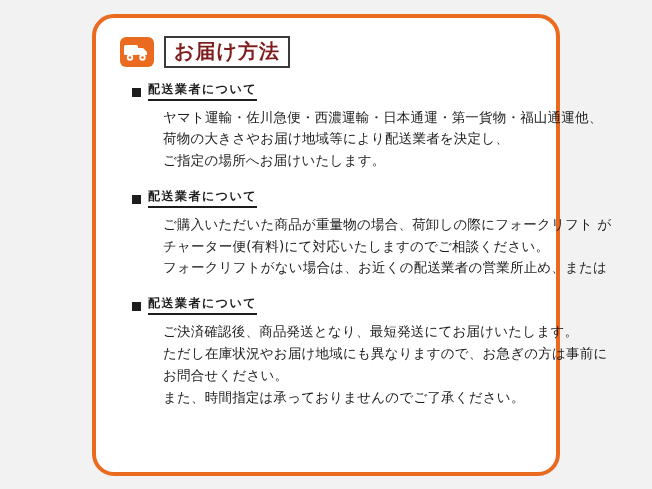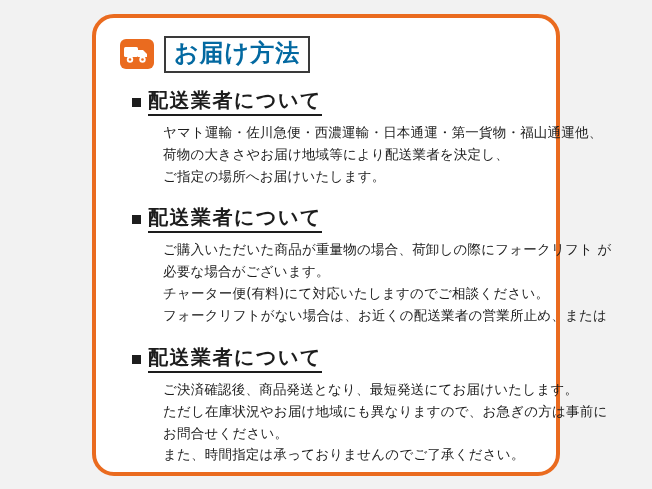--- a/index.html
+++ b/index.html
@@ -58,23 +58,23 @@
     position: absolute;
     left: 4px;
     top: 5px;
   }
   .title-box {
     border: 2px solid #3a3a3a;
     padding: 1px 8px 3px 8px;
     display: inline-block;
   }
   .title-text {
-    font-size: 24px;
+    font-size: 20px;
     font-weight: bold;
-    color: #0369a1;
+    color: #7f1d1d;
     letter-spacing: 1px;
     line-height: 1.2;
     white-space: nowrap;
   }
   
   .section {
     margin: 0 0 17px 0;
   }
   .section:last-child {
     margin-bottom: 0;
@@ -86,21 +86,21 @@
     margin: 0 0 6px 14px;
   }
   .sq {
     width: 9px;
     height: 9px;
     background: #1d1d1d;
     flex: 0 0 auto;
     margin-top: 2px;
   }
   .sec-title {
-    font-size: 20px;
+    font-size: 12px;
     font-weight: bold;
     color: #1d1d1d;
     letter-spacing: 1.5px;
     border-bottom: 2px solid #1d1d1d;
     padding-bottom: 1px;
     line-height: 1.3;
     white-space: nowrap;
   }
   .sec-body {
     margin-left: 45px;
@@ -149,21 +149,20 @@
         </div>
       </div>
 
       <div class="section">
         <div class="sec-head">
           <span class="sq"></span>
           <span class="sec-title">配送業者について</span>
         </div>
         <div class="sec-body">
           <div class="line">ご購入いただいた商品が重量物の場合、荷卸しの際にフォークリフト が</div>
-          <div class="line">必要な場合がございます。</div>
           <div class="line">チャーター便(有料)にて対応いたしますのでご相談ください。</div>
           <div class="line">フォークリフトがない場合は、お近くの配送業者の営業所止め、または</div>
         </div>
       </div>
 
       <div class="section">
         <div class="sec-head">
           <span class="sq"></span>
           <span class="sec-title">配送業者について</span>
         </div>

